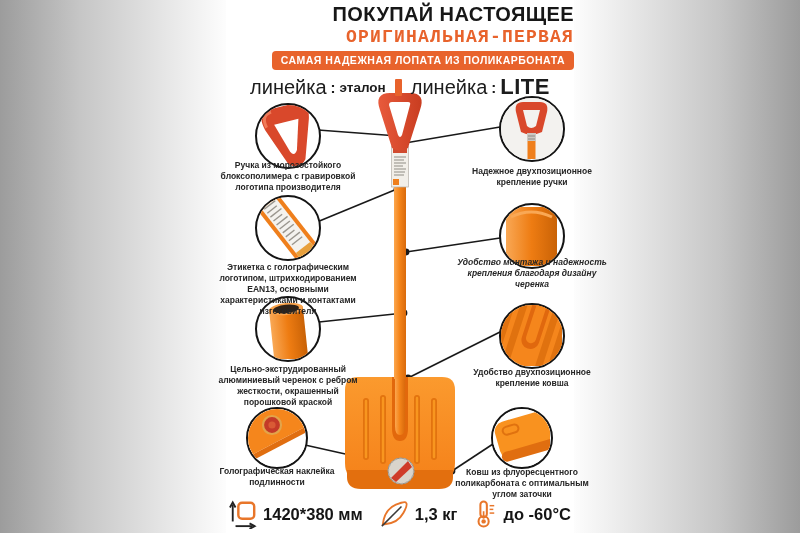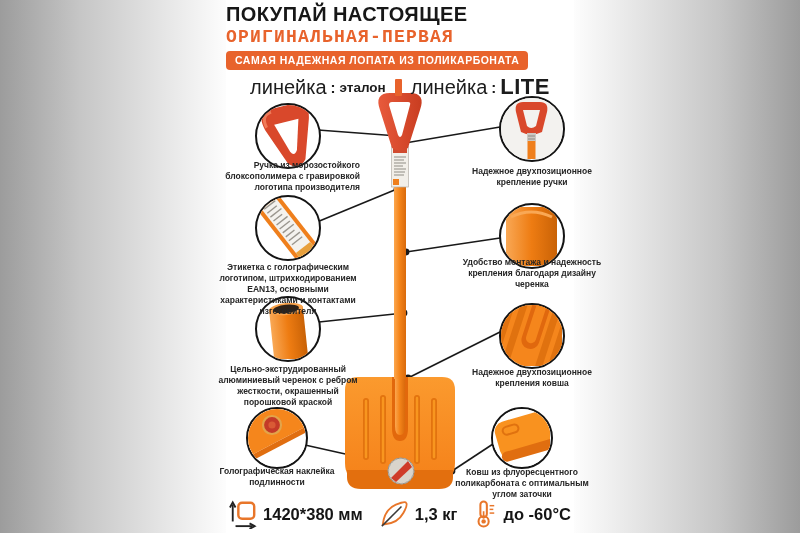--- a/index.html
+++ b/index.html
@@ -2,21 +2,21 @@
 <html><head>
 <meta charset="utf-8">
 <style>
   html,body{margin:0;padding:0;background:#888;}
   .stage{position:relative;width:800px;height:533px;overflow:hidden;
     font-family:"Liberation Sans",sans-serif;
     background:linear-gradient(90deg,#9c9c9c 0%,#c6c6c6 10%,#f0f0f0 24%,#ffffff 29%,#ffffff 71%,#f0f0f0 76%,#c6c6c6 90%,#9c9c9c 100%);}
   .card{position:absolute;left:226px;top:0;width:348px;height:533px;background:#fff;}
   .art{position:absolute;left:0;top:0;z-index:1;}
   
-  .hdr{position:absolute;left:226px;top:0;width:348px;text-align:left;z-index:2;}
+  .hdr{position:absolute;left:226px;top:0;width:348px;text-align:right;z-index:2;}
   .title{margin-top:3px;font-size:20px;font-weight:800;letter-spacing:.4px;color:#171717;}
   .subtitle{margin-top:1px;font-size:18px;font-weight:700;letter-spacing:1.2px;color:#e8632c;font-family:Liberation Mono, monospace;}
   .banner{display:inline-block;margin-top:4px;background:#e8632c;color:#fff;font-size:10.5px;
     font-weight:700;letter-spacing:.5px;padding:3px 9px 4px;border-radius:4px;}
   .lineRow{margin-top:4px;display:flex;align-items:center;justify-content:center;color:#1c1c1c;}
   .lineRow .lbl{font-size:20px;font-weight:400;}
   .lineRow .colon{font-size:15px;font-weight:800;margin:0 4px;}
   .lineRow .val{font-size:13.5px;font-weight:800;}
   .lineRow .valBig{font-size:22px;font-weight:700;letter-spacing:.5px;}
   .sepBar{width:7px;height:17px;background:#e8632c;border-radius:1px;margin:0 9px;}
@@ -28,26 +28,26 @@
   .c2{left:255px;top:195px;width:66px;height:66px;}
   .c3{left:255px;top:296px;width:66px;height:66px;}
   .c4{left:246px;top:407px;width:62px;height:62px;}
   .r1{left:499px;top:96px;width:66px;height:66px;}
   .r2{left:499px;top:203px;width:66px;height:66px;}
   .r3{left:499px;top:303px;width:66px;height:66px;}
   .r4{left:491px;top:407px;width:62px;height:62px;}
   
   .cl{position:absolute;width:156px;font-size:8.5px;font-weight:700;color:#262626;
     text-align:center;line-height:11px;z-index:2;}
-  .lt1{left:204px;top:160px;text-align:right;}
+  .lt1{left:210px;top:160px;}
   .lt2{left:210px;top:262px;}
   .lt3{left:210px;top:364px;}
   .lt4{left:199px;top:466px;}
   .rt1{left:454px;top:166px;}
-  .rt2{left:454px;top:257px;}
+  .rt2{left:454px;top:257px;font-style:italic;}
   .rt3{left:454px;top:367px;}
   .rt4{left:444px;top:467px;}
   
   .specs{position:absolute;left:226px;top:498px;width:348px;height:32px;display:flex;
     justify-content:center;gap:16px;z-index:2;}
   .spec{display:flex;align-items:center;gap:6px;}
   .spec .val{font-size:16.5px;font-weight:700;color:#151515;white-space:nowrap;}
 </style>
 </head>
 <body>
@@ -253,21 +253,21 @@
       </g>
     </svg>
   </div>
 
   <div class="cl lt1">Ручка из морозостойкого блоксополимера с гравировкой логотипа производителя</div>
   <div class="cl lt2">Этикетка с голографическим логотипом, штрихкодированием EAN13, основными характеристиками и контактами изготовителя</div>
   <div class="cl lt3">Цельно-экструдированный алюминиевый черенок с ребром жесткости, окрашенный порошковой краской</div>
   <div class="cl lt4">Голографическая наклейка подлинности</div>
   <div class="cl rt1">Надежное двухпозиционное крепление ручки</div>
   <div class="cl rt2">Удобство монтажа и надежность крепления благодаря дизайну черенка</div>
-  <div class="cl rt3">Надежное двухпозиционное крепления ковша</div>
+  <div class="cl rt3">Удобство двухпозиционное крепление ковша</div>
   <div class="cl rt4">Ковш из флуоресцентного поликарбоната с оптимальным углом заточки</div>
 
   <div class="specs">
     <div class="spec">
       <svg width="28" height="30" viewBox="0 0 30 32">
         <rect x="10" y="4" width="17" height="17" rx="4" fill="none" stroke="#e8762a" stroke-width="2.6"></rect>
         <line x1="4" y1="24" x2="4" y2="6" stroke="#222" stroke-width="2"></line>
         <path d="M1,9 L4,3.5 L7,9" fill="none" stroke="#222" stroke-width="2"></path>
         <line x1="7" y1="29" x2="25" y2="29" stroke="#222" stroke-width="2"></line>
         <path d="M22,26 L27.5,29 L22,32" fill="none" stroke="#222" stroke-width="2"></path>

